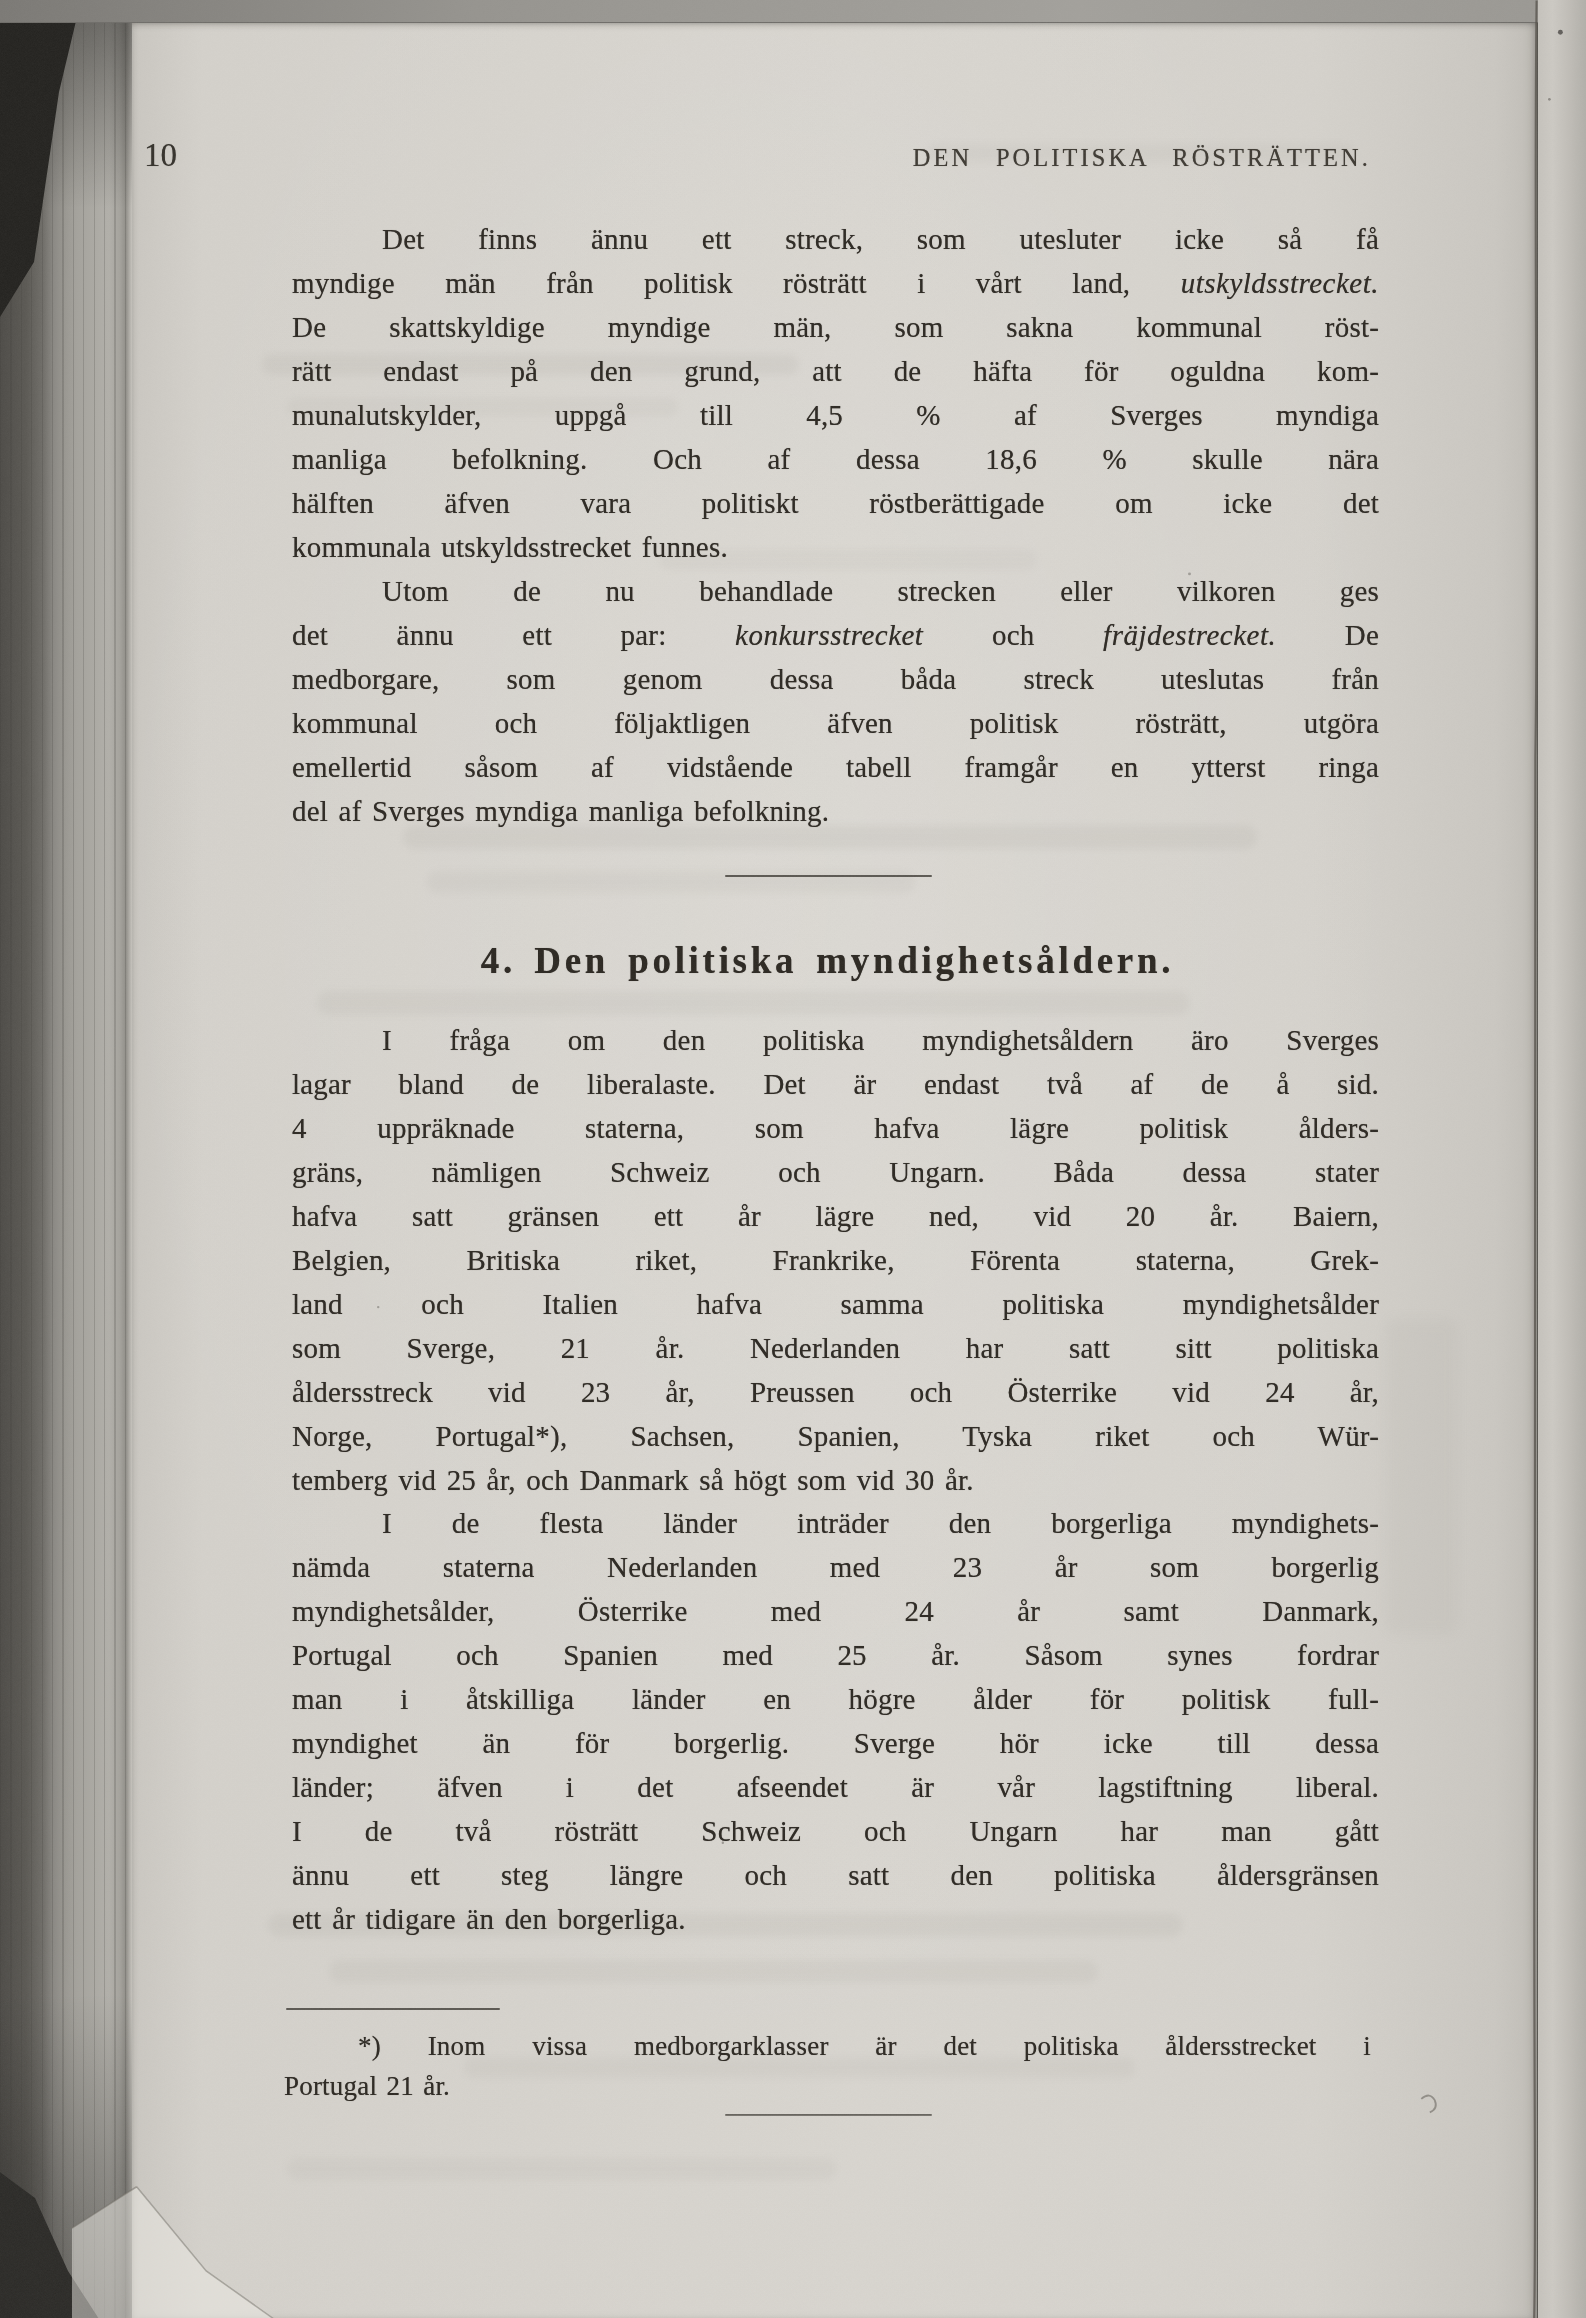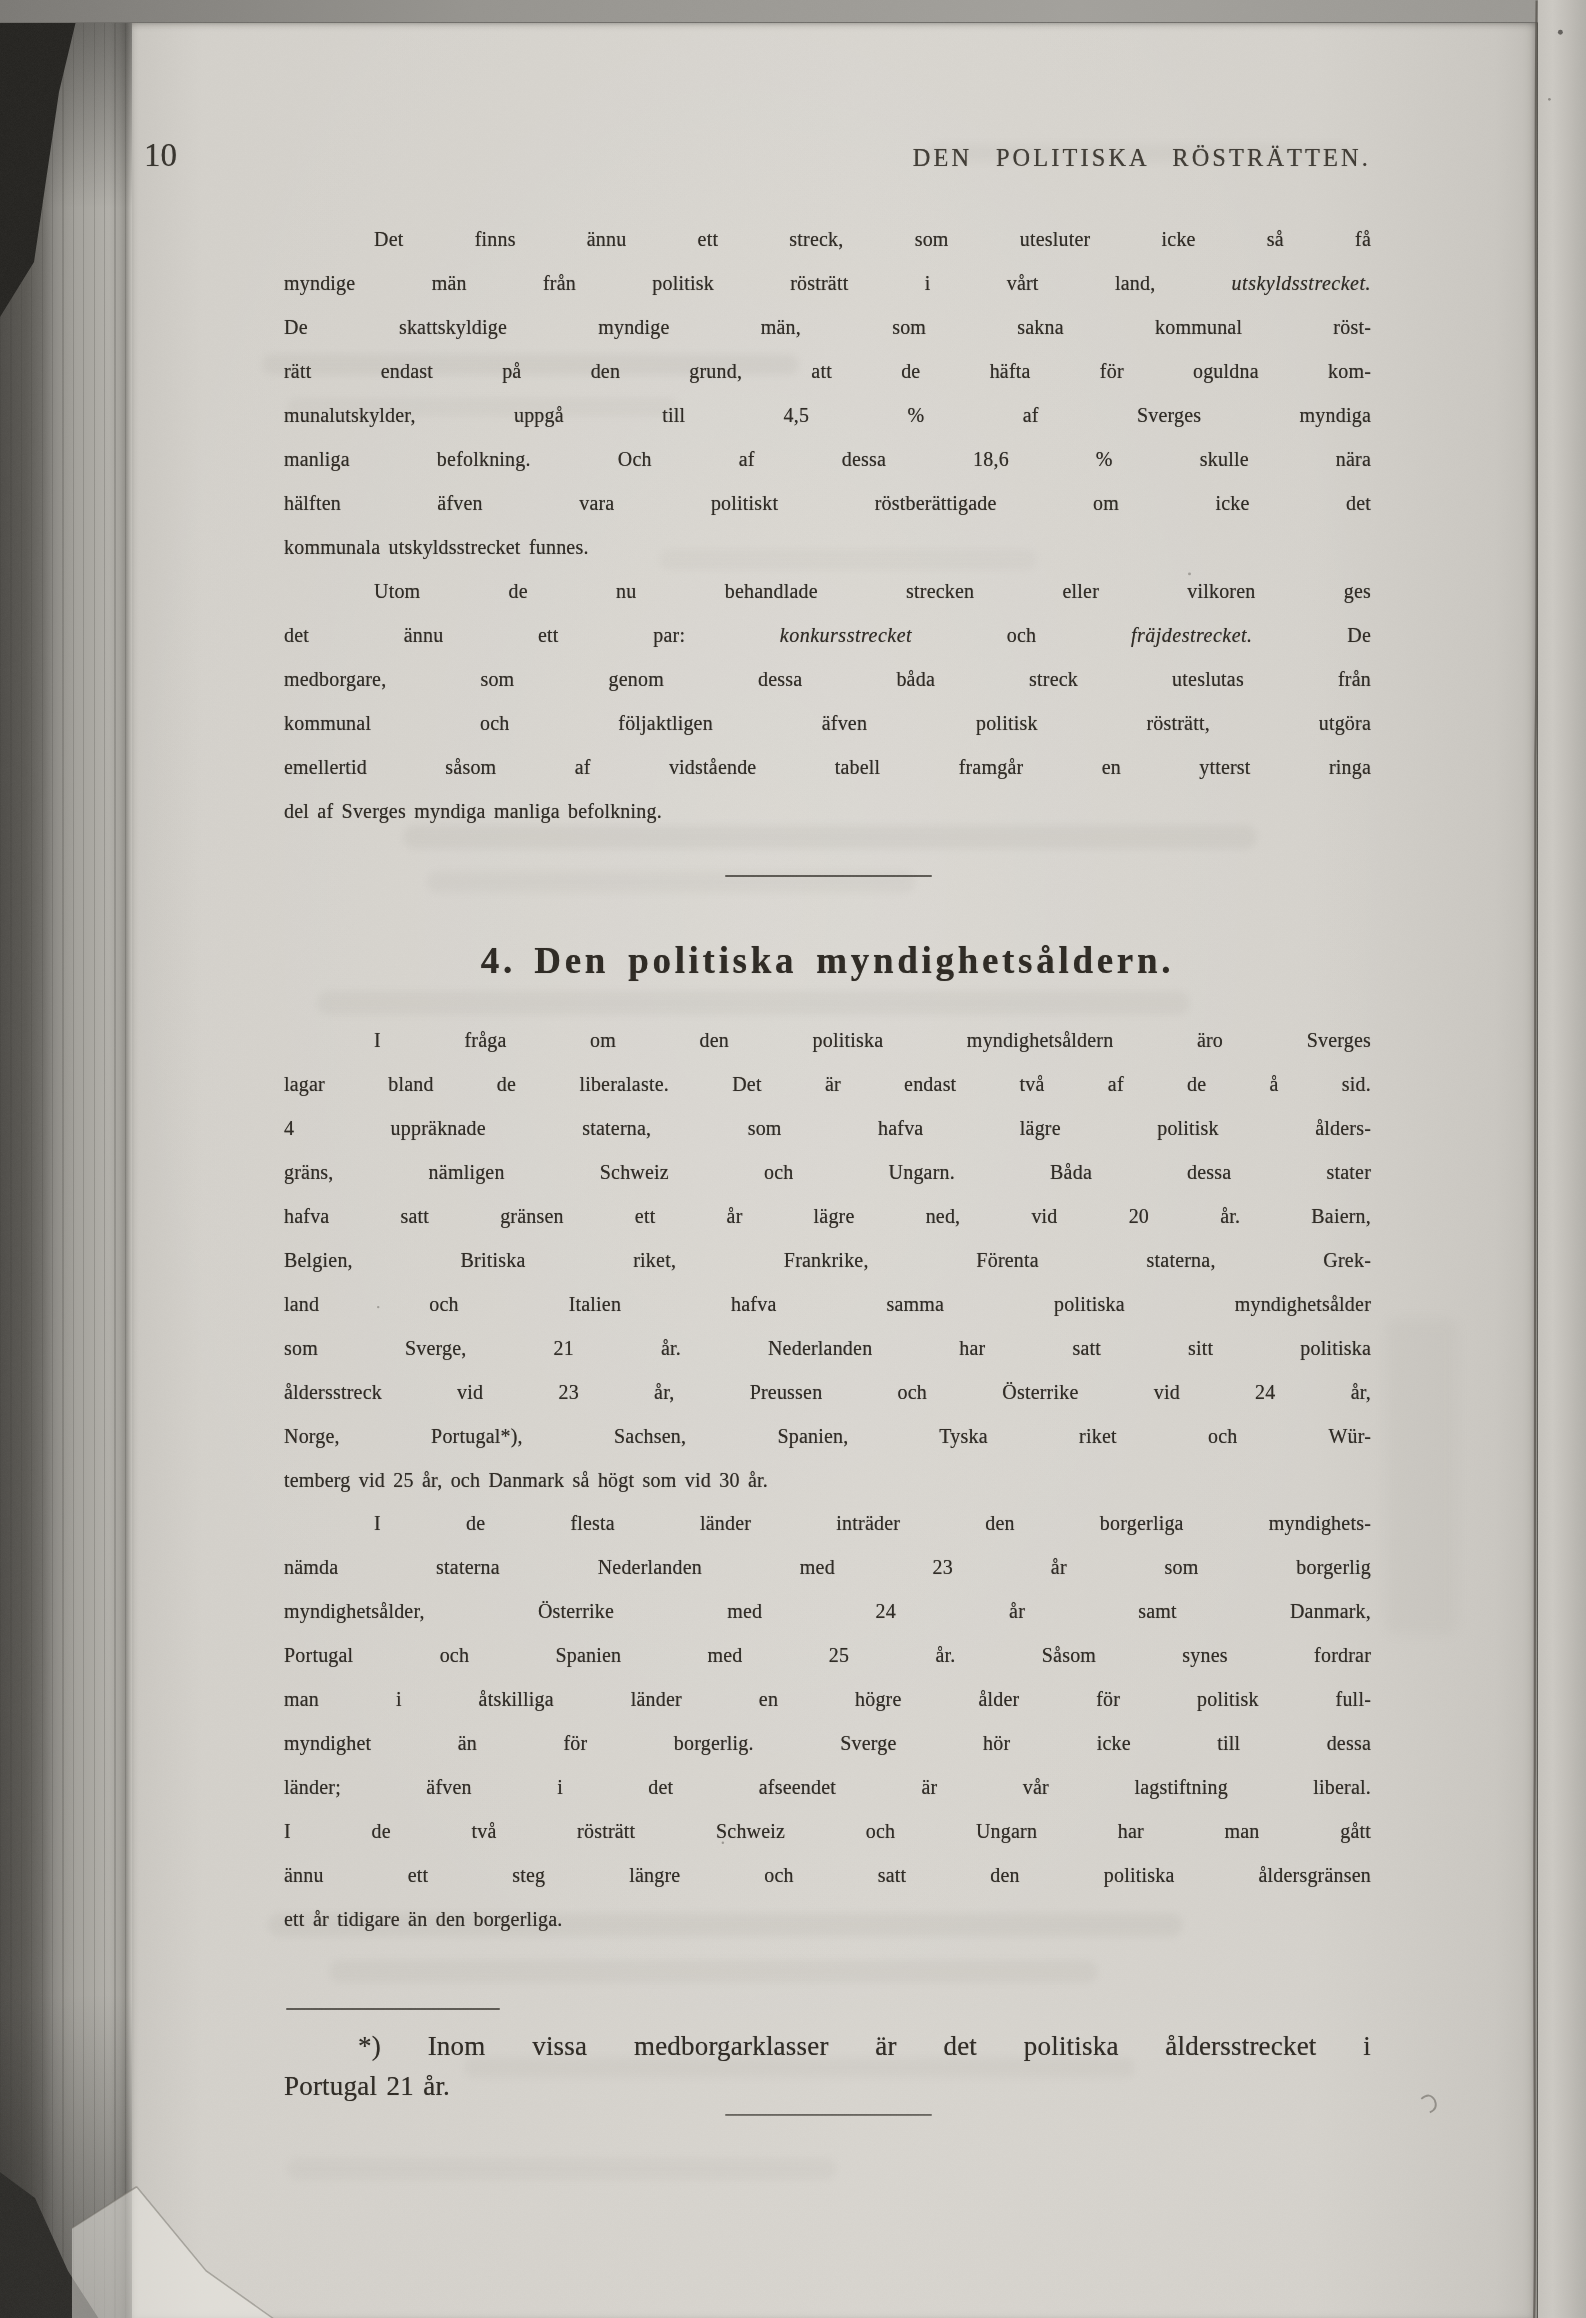--- a/index.html
+++ b/index.html
@@ -35,21 +35,21 @@
     background:linear-gradient(90deg,#c6c3bd 0,#cdcac4 14.6px,#c0bdb7 32px,#b1afa9 100%);}
 
   
   .text-layer{position:absolute;inset:0;z-index:3;color:#2c2822;
     text-shadow:0 0 0.7px rgba(40,36,30,0.62);}
   .page-number{position:absolute;left:144px;top:138px;font-size:33px;line-height:34px;
     color:#34312b;}
   .running-header{position:absolute;left:284px;top:142px;width:1087px;text-align:right;
     font-size:24.4px;line-height:32px;letter-spacing:3.1px;word-spacing:14.6px;color:#3e3a33;}
 
-  .para{position:absolute;left:284px;width:1087px;font-size:20px;letter-spacing:0.2px;word-spacing:3.1px;}
+  .para{position:absolute;left:292px;width:1087px;font-size:29px;letter-spacing:0.2px;word-spacing:3.1px;}
   .line{height:44px;line-height:44px;text-align:justify;text-align-last:justify;}
   .line.last{text-align-last:left;}
   .line.first{text-indent:90px;}
   em{font-style:italic;letter-spacing:0.5px;}
 
   .para-1{top:217px;}
   .para-2{top:569px;}
   .para-3{top:1018px;}
   .para-4{top:1501px;}
 

